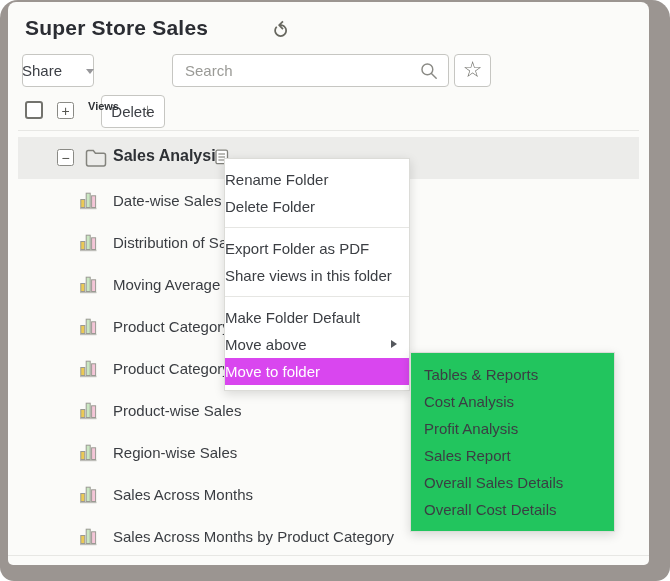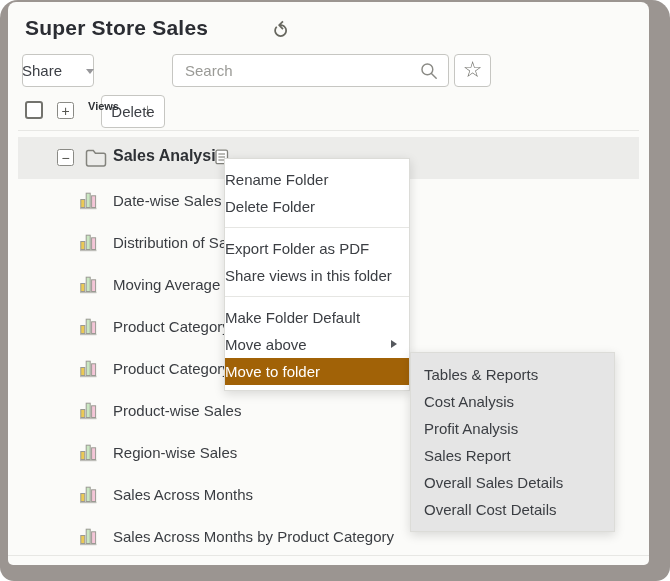--- a/index.html
+++ b/index.html
@@ -94,31 +94,31 @@
   
   .menu{
     position:absolute;left:216px;top:156px;width:186px;box-sizing:border-box;z-index:10;
     background:#fff;border:1px solid #dcdcd8;box-shadow:0 3px 10px rgba(0,0,0,.14);
     padding:7px 0 5px 0;
   }
   .menu-item{
     height:27px;line-height:27px;padding-left:0;font-size:15px;color:#3b3e43;
     cursor:pointer;position:relative;white-space:nowrap;
   }
-  .menu-item.highlight{background:#a16207;color:#ffffff;}
+  .menu-item.highlight{background:#d946ef;color:#ffffff;}
   .menu-divider{border-top:1px solid #e6e6e3;margin:7px 0;}
   .submenu-arrow{
     position:absolute;right:12px;top:9px;width:0;height:0;
     border-top:4.5px solid transparent;border-bottom:4.5px solid transparent;
     border-left:6px solid #55585d;
   }
   
   .submenu{
     position:absolute;left:402px;top:350px;width:205px;box-sizing:border-box;z-index:11;
-    background:#e5e5e5;border:1px solid #dcdcd8;box-shadow:0 3px 10px rgba(0,0,0,.14);
+    background:#22c55e;border:1px solid #dcdcd8;box-shadow:0 3px 10px rgba(0,0,0,.14);
     padding:8px 0;
   }
   .submenu .menu-item{padding-left:13px;height:27px;line-height:27px;}
 </style>
 </head>
 <body>
 
 <div class="window-shadow"></div>
 
 <div class="card">

